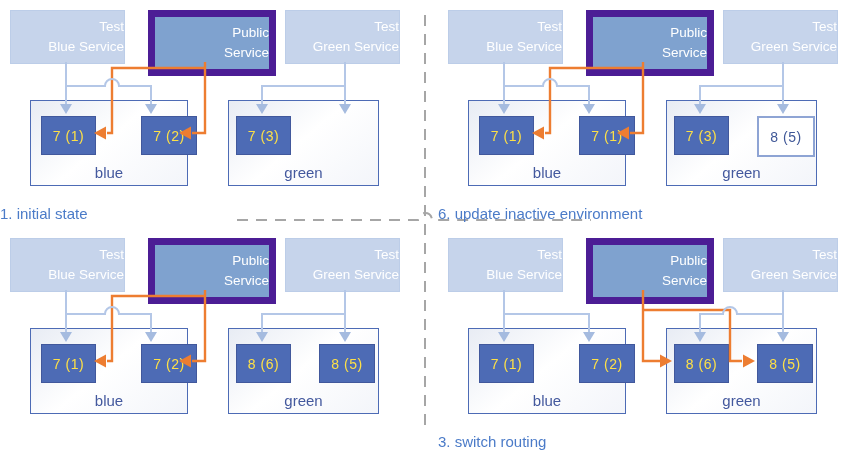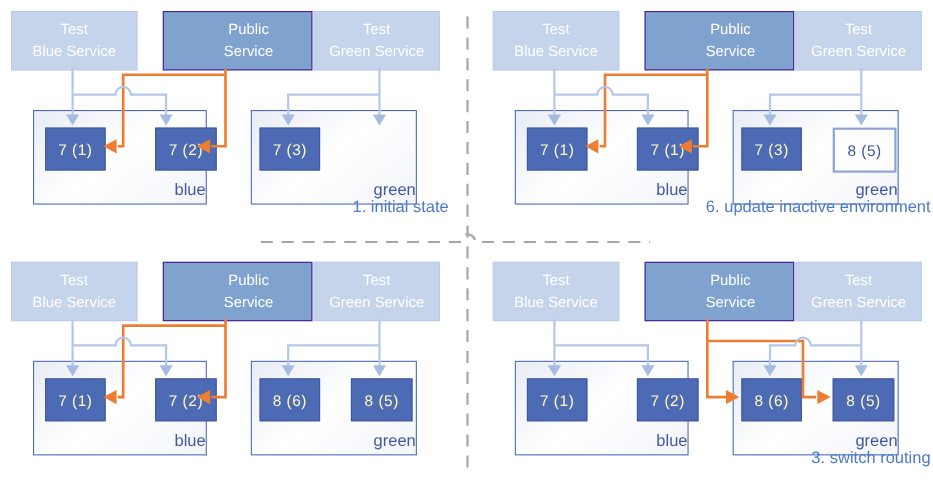--- a/index.html
+++ b/index.html
@@ -3,42 +3,42 @@
 <meta charset="utf-8">
 <style>
   html,body{margin:0;padding:0;background:#ffffff;}
   body{width:848px;height:456px;font-family:"Liberation Sans",sans-serif;}
   .canvas{position:relative;width:848px;height:456px;overflow:hidden;background:#fff;}
   .quadrant{position:absolute;width:424px;height:228px;}
   #q1{left:0;top:0}#q2{left:438px;top:0}#q3{left:0;top:228px}#q4{left:438px;top:228px}
 
   .svc{position:absolute;top:10px;height:52px;display:flex;flex-direction:column;
        justify-content:center;text-align:center;color:#ffffff;font-size:13.5px;line-height:1.5;z-index:1;}
-  .svc span{display:block;}
+  .svc span{display:block;text-align:right;}
   .svc.light{background:#c6d4eb;border:1px solid #bccde8;}
-  .svc.public{background:#7fa2cf;border:1px solid #4c1d95;padding-left:20px;}
+  .svc.public{background:#7fa2cf;border:7px solid #4c1d95;}
   .svc.tb{left:10px;width:113px}
   .svc.pb{left:148px;width:114px}
   .svc.tg{left:285px;width:113px}
 
   .env{position:absolute;top:100px;height:84px;border:1.4px solid #4d6bb5;
        background:linear-gradient(140deg,#e8ecf4 0%,#ffffff 48%,#f3f5fa 100%);}
   .env.blue{left:30px;width:156px}
   .env.green{left:228px;width:149px}
 
   .inst{position:absolute;top:15px;height:37px;display:flex;align-items:center;justify-content:center;
-        background:#4d6bb5;border:1px solid #41589c;color:#fef9c3;font-size:14px;letter-spacing:.5px;}
+        background:#4d6bb5;border:1px solid #41589c;color:#fde047;font-size:14px;letter-spacing:.5px;}
   .env.blue .i1{left:10px;width:53px}
   .env.blue .i2{left:110px;width:54px}
   .env.green .i1{left:7px;width:53px}
   .env.green .i2{left:90px;width:54px}
   .inst.outlined{background:#ffffff;border:2px solid #8ea4d4;color:#3f5797;}
 
-  .env-label{position:absolute;left:0;right:0;bottom:4px;text-align:right;color:#44599e;font-size:15px;}
-  .caption{position:absolute;top:180px;left:0;width:408px;text-align:right;color:#4b7bc8;font-size:15px;}
+  .env-label{position:absolute;left:0;right:0;bottom:4px;text-align:center;color:#44599e;font-size:15px;}
+  .caption{position:absolute;top:205px;left:0;width:408px;text-align:left;color:#4b7bc8;font-size:15px;}
 
   .wires{position:absolute;left:0;top:0;z-index:5;pointer-events:none;}
   .divider{position:absolute;left:0;top:0;z-index:0;pointer-events:none;}
 </style>
 </head>
 <body>
 
 <div class="canvas">
 
   <svg class="divider" width="848" height="456">

